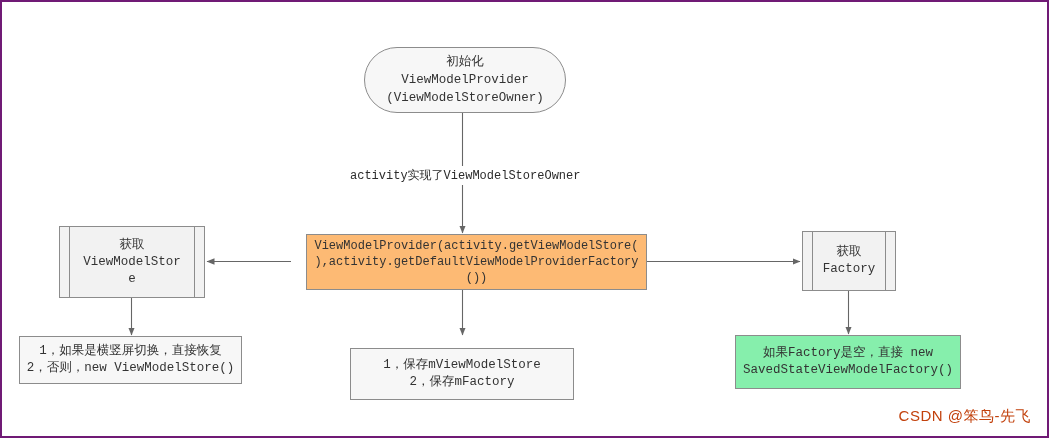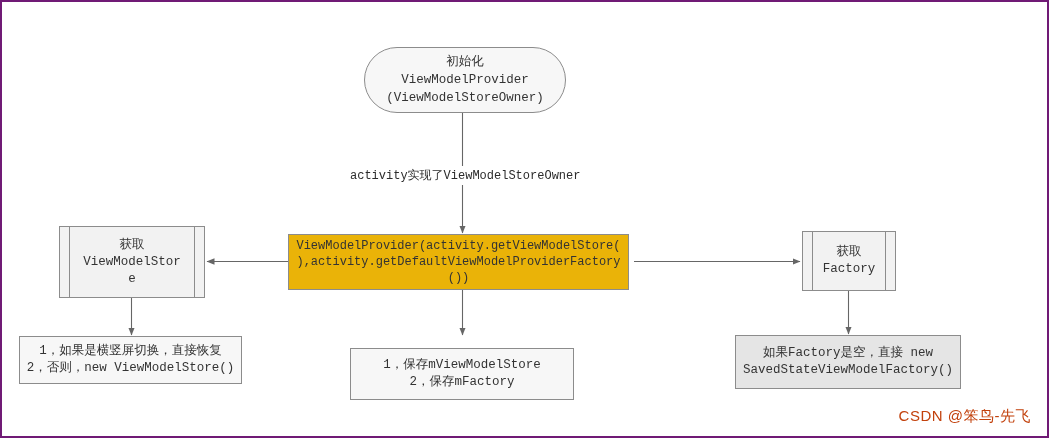--- a/index.html
+++ b/index.html
@@ -51,25 +51,25 @@
     left: 362px;
     top: 45px;
     width: 202px;
     height: 66px;
     border-radius: 34px;
     background: #f7f7f7;
     line-height: 18px;
   }
   
   #node-provider {
-    left: 286px;
+    left: 304px;
     top: 232px;
     width: 341px;
     height: 56px;
-    background: #eab308;
+    background: #fdba74;
     line-height: 16px;
     font-size: 12px;
   }
   
   .subprocess {
     background: #f2f2f2;
   }
   .subprocess .bar {
     position: absolute;
     top: 0;
@@ -106,21 +106,21 @@
     width: 224px;
     height: 52px;
     background: #f7f7f7;
     margin-top: 12px;
   }
   #node-note-right {
     left: 733px;
     top: 333px;
     width: 226px;
     height: 54px;
-    background: #e5e5e5;
+    background: #86efac;
   }
   .edge-label {
     position: absolute;
     color: #2b2b2b;
     font-size: 12px;
     white-space: nowrap;
     background: #ffffff;
     padding: 1px 3px;
     z-index: 4;
   }

